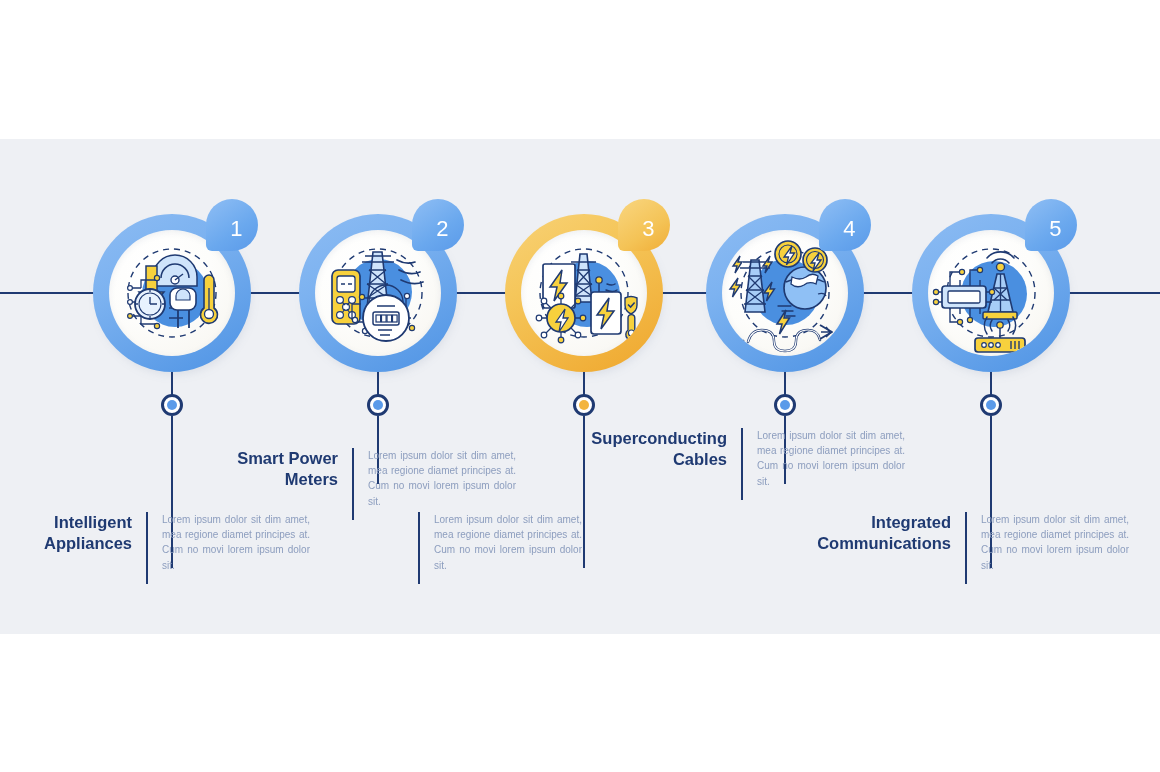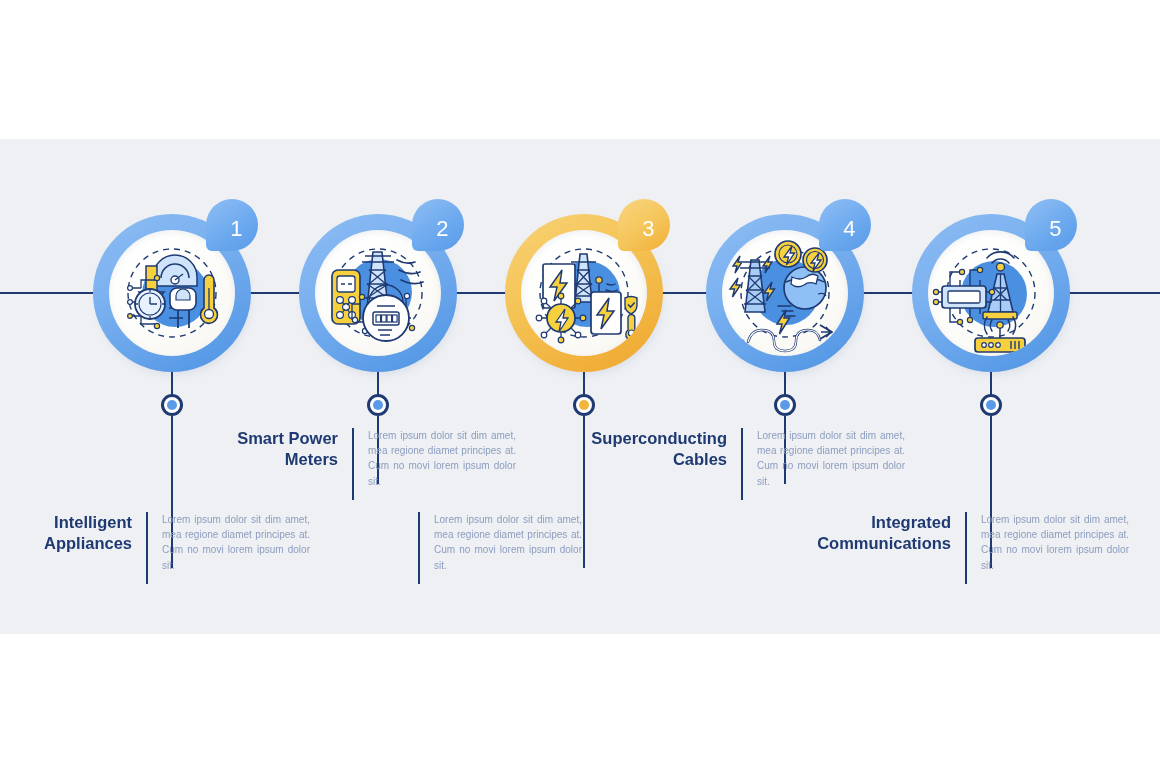--- a/index.html
+++ b/index.html
@@ -228,21 +228,21 @@
     </div>
     <div class="badge blue" style="left:412px; top:199px;">
       <div class="drop"></div>
       <div class="num">2</div>
     </div>
     <div class="stem" style="left:377px; top:372px; height:28px;"></div>
     <div class="dot blue" style="left:367px; top:394px;">
         <i></i>
       </div>
     <div class="stem" style="left:377px; top:416px; height:68px;"></div>
-    <div class="txt" style="left:198px; top:428px; width:340px;">
+    <div class="txt" style="left:198px; top:448px; width:340px;">
       <div class="title" style="width:140px;">Smart Power
 Meters</div>
       <div class="divider" style="height:72px;"></div>
       <div class="body">Lorem ipsum dolor sit dim amet, mea regione diamet principes at. Cum no movi lorem ipsum dolor sit.</div>
     </div>
   </div>
 
   <div class="node">
     <div class="circ-wrap" style="left:505px; top:214px;">
       <div class="circ-shadow"></div>

